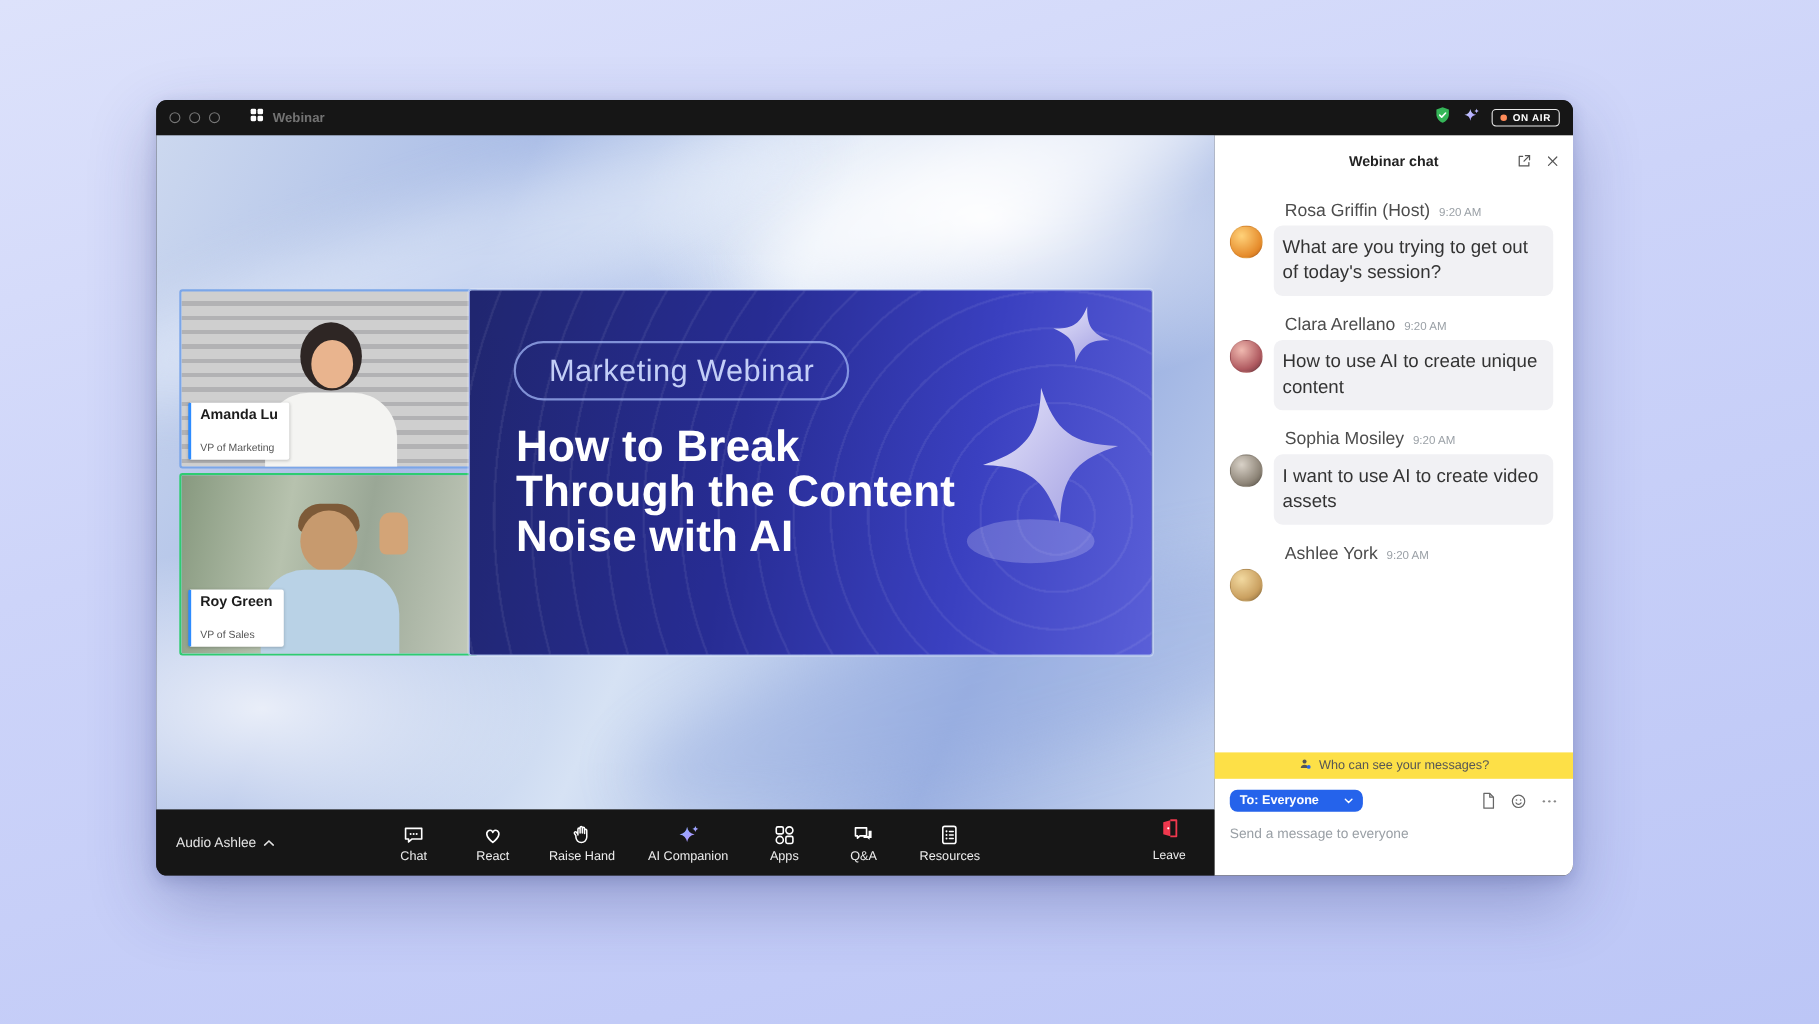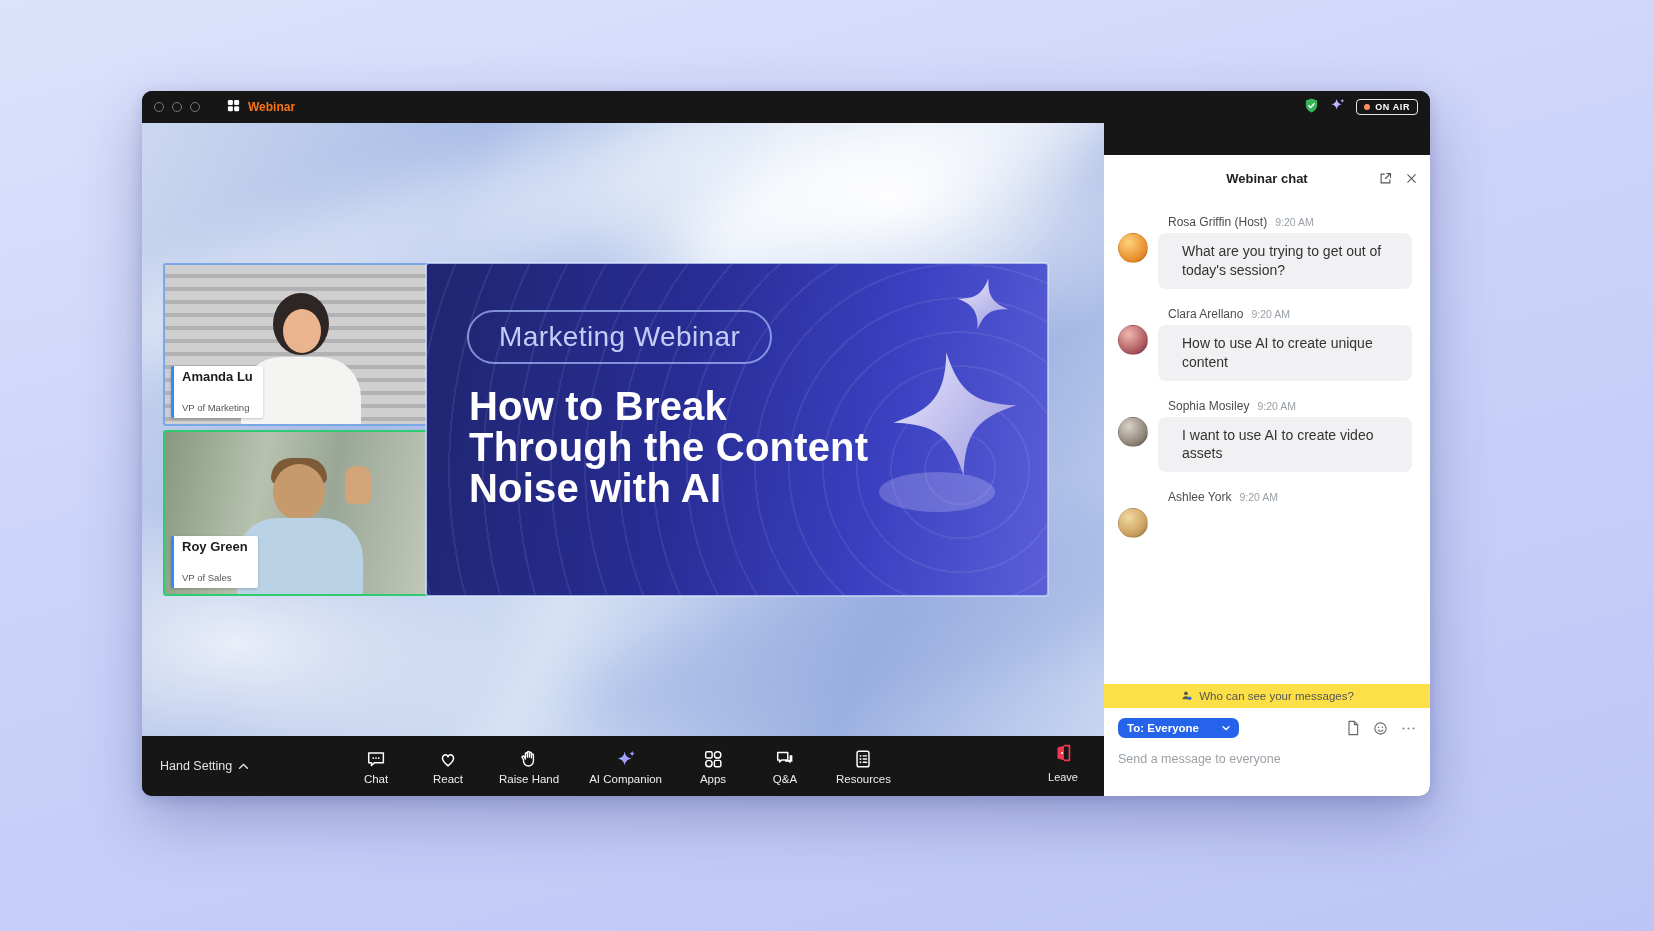--- a/index.html
+++ b/index.html
@@ -16,21 +16,21 @@
     border-radius:10px; overflow:hidden; background:#161616;
     box-shadow:0 24px 60px rgba(40,50,120,.30), 0 4px 14px rgba(40,50,120,.18);
     display:flex; flex-direction:column;
   }
 
   
   .titlebar { height:32px; background:#161616; display:flex; align-items:center; padding:0 12px; flex:none; }
   .traffic { display:flex; gap:8px; align-items:center; }
   .traffic span { width:10px; height:10px; border-radius:50%; border:1.5px solid #777; display:block; }
   .tb-app { display:flex; align-items:center; gap:7px; margin-left:26px; }
-  .tb-title { color:#f97316; font-size:12px; font-weight:700; }
+  .tb-title { color:#737373; font-size:12px; font-weight:700; }
   .tb-right { margin-left:auto; display:flex; align-items:center; gap:10px; }
   .onair { display:flex; align-items:center; gap:5px; border:1px solid #e8e8e8; border-radius:4px;
            padding:2px 7px; color:#fff; font-size:9px; font-weight:700; letter-spacing:.6px; }
   .onair .dot { width:6px; height:6px; border-radius:50%; background:#ff8c5a; }
 
   
   .window-body { flex:1; display:flex; min-height:0; }
   .meeting-area { width:962px; display:flex; flex-direction:column; position:relative; }
 
   
@@ -96,37 +96,37 @@
   .audio-setting { position:absolute; left:18px; top:0; height:100%; display:flex; align-items:center; gap:6px;
                    color:#e3e3e3; font-size:12.5px; cursor:default; }
   .tb-center { position:absolute; left:50%; transform:translateX(-50%); display:flex; align-items:flex-start; gap:30px; }
   .tb-item { display:flex; flex-direction:column; align-items:center; gap:3px; min-width:42px; color:#ededed; }
   .tb-item svg { display:block; }
   .tb-item .lbl { font-size:11.5px; color:#ededed; white-space:nowrap; }
   .tb-leave { position:absolute; right:26px; top:6px; display:flex; flex-direction:column; align-items:center; gap:3px; }
   .tb-leave .lbl { font-size:11px; color:#ededed; }
 
   
-  .chat-panel { width:326px; background:#ffffff; display:flex; flex-direction:column; min-height:0;margin-top:32px; }
+  .chat-panel { width:326px; background:#ffffff; display:flex; flex-direction:column; min-height:0; }
   .chat-header { height:46px; flex:none; position:relative; display:flex; align-items:center; justify-content:center; }
   .chat-header .hd { font-size:13px; font-weight:700; color:#232323; }
   .chat-header .hicons { position:absolute; right:12px; top:0; height:100%; display:flex; align-items:center; gap:12px; }
 
   .chat-messages { flex:1; overflow:hidden; padding:14px 14px 0 14px; }
   .msg { margin-bottom:18px; }
   .msg-meta { margin-left:50px; margin-bottom:4px; display:flex; align-items:baseline; gap:8px; }
-  .msg-name { font-size:12px; color:#4c4c4c; }
+  .msg-name { font-size:16px; color:#4c4c4c; }
   .msg-time { font-size:10.5px; color:#9aa0a6; }
   .msg-row { display:flex; align-items:flex-start; gap:10px; }
   .avatar { width:30px; height:30px; border-radius:50%; flex:none; border:1px solid rgba(0,0,0,.06); }
   .av1 { background:radial-gradient(circle at 35% 30%, #ffd27a, #e58a2a 70%, #a8561c); }
   .av2 { background:radial-gradient(circle at 35% 30%, #f0b9b0, #b05a60 65%, #5e3038); }
   .av3 { background:radial-gradient(circle at 35% 30%, #d9d2c8, #8e8578 65%, #4f4a40); }
   .av4 { background:radial-gradient(circle at 35% 30%, #f2d9a0, #caa060 65%, #7e6136); }
-  .bubble { background:#f1f1f4; border-radius:8px; padding:9px 24px; font-size:14px; color:#333;
+  .bubble { background:#f1f1f4; border-radius:8px; padding:9px 8px; font-size:17px; color:#333;
             line-height:1.35; max-width:254px; display:inline-block; }
 
   .privacy-bar { flex:none; height:24px; background:#fde047; display:flex; align-items:center; justify-content:center;
                  gap:6px; font-size:11.5px; color:#555; }
   .composer { flex:none; padding:10px 14px 0 14px; height:88px; }
   .composer-top { display:flex; align-items:center; }
   .to-pill { display:inline-flex; align-items:center; gap:23px; background:#2563eb; color:#fff; font-size:11.5px;
              font-weight:600; padding:4px 9px; border-radius:7px; border:none; cursor:pointer; }
   .composer-icons { margin-left:auto; display:flex; align-items:center; gap:13px; }
   .composer-input { margin-top:11px; }
@@ -235,21 +235,21 @@
           </svg>
           <div class="slide-badge">Marketing Webinar</div>
           <div class="slide-headline">How to Break
 Through the Content
 Noise with AI</div>
         </div>
       </div>
 
       <div class="toolbar">
         <div class="audio-setting">
-          <span>Hand Setting</span>
+          <span>Audio Ashlee</span>
           <span>
             <svg width="11" height="7" viewBox="0 0 12 8">
                 <path fill="none" stroke="#e3e3e3" stroke-width="1.6" stroke-linecap="round" d="M1.5 6L6 1.8 10.5 6"></path>
               </svg>
           </span>
         </div>
 
         <div class="tb-center">
           <div class="tb-item">
             <span>

